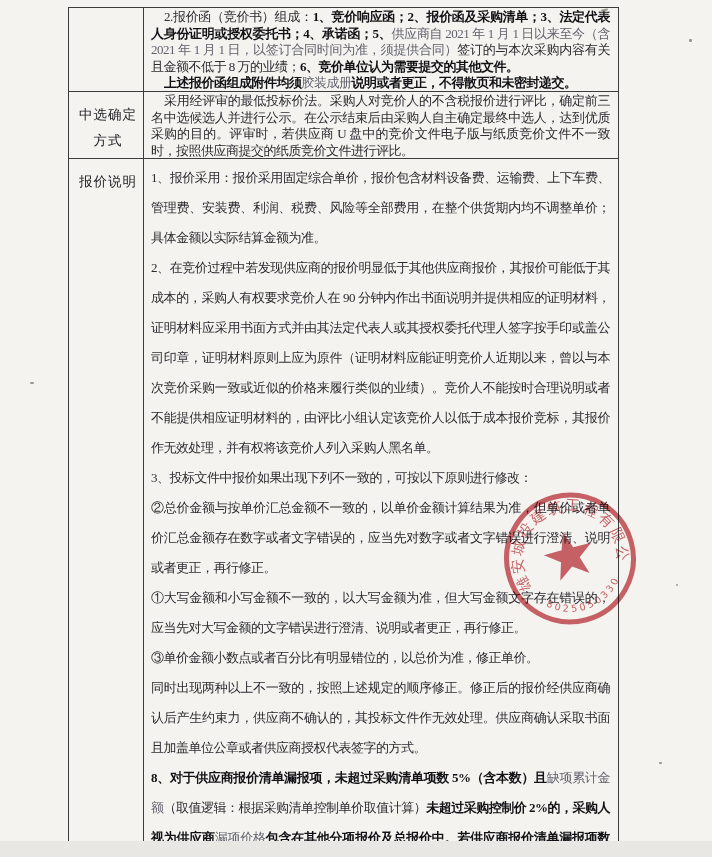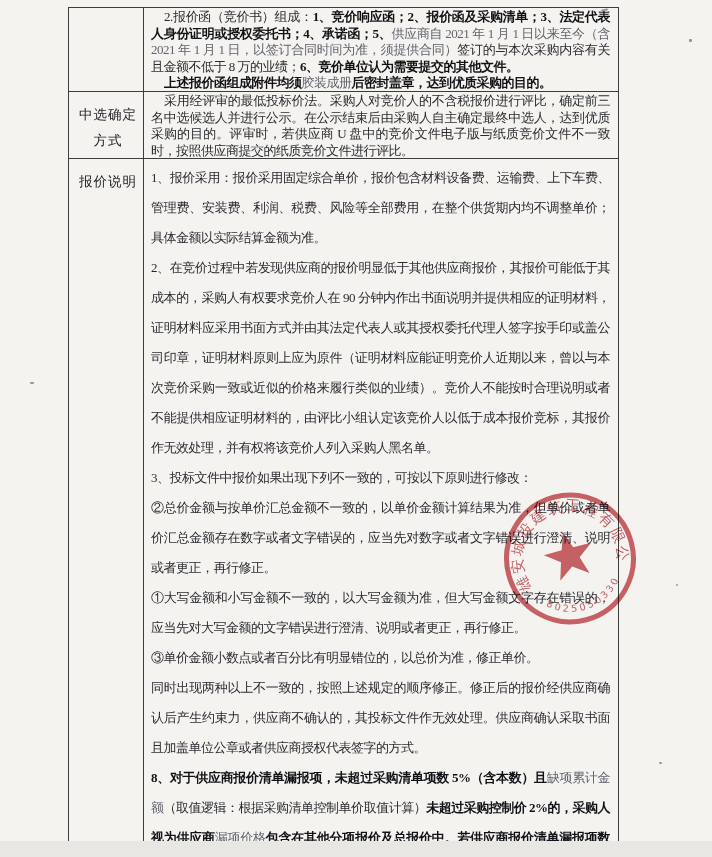--- a/index.html
+++ b/index.html
@@ -72,21 +72,21 @@
 </head>
 <body>
 
 <div class="page">
 
   <div class="spec-table">
       <div class="row r0 single">
         <div class="label-cell"></div>
         <div class="content-cell">
           <p class="para indent"><span class="seg">2.报价函（竞价书）组成：</span><span class="seg b">1、竞价响应函；2、报价函及采购清单；3、法定代表人身份证明或授权委托书；4、承诺函；5、</span><span class="seg light">供应商自 2021 年 1 月 1 日以来至今（含 2021 年 1 月 1 日，以签订合同时间为准，须提供合同）</span><span class="seg">签订的与本次采购内容有关且金额不低于 8 万的业绩；</span><span class="seg b">6、竞价单位认为需要提交的其他文件。</span></p>
-          <p class="para indent"><span class="seg b">上述报价函组成附件均须</span><span class="seg light">胶装成册</span><span class="seg b">后密封盖章，达到优质采购的目的。</span></p>
+          <p class="para indent"><span class="seg b">上述报价函组成附件均须</span><span class="seg light">胶装成册</span><span class="seg b">说明或者更正，不得散页和未密封递交。</span></p>
         </div>
       </div>
       <div class="row r1 single">
         <div class="label-cell">中选确定方式</div>
         <div class="content-cell">
           <p class="para indent"><span class="seg">采用经评审的最低投标价法。采购人对竞价人的不含税报价进行评比，确定前三名中选候选人并进行公示。在公示结束后由采购人自主确定最终中选人，达到优质采购的目的。评审时，若供应商 U 盘中的竞价文件电子版与纸质竞价文件不一致时，按照供应商提交的纸质竞价文件进行评比。</span></p>
         </div>
       </div>
       <div class="row r2 double">
         <div class="label-cell">报价说明</div>

